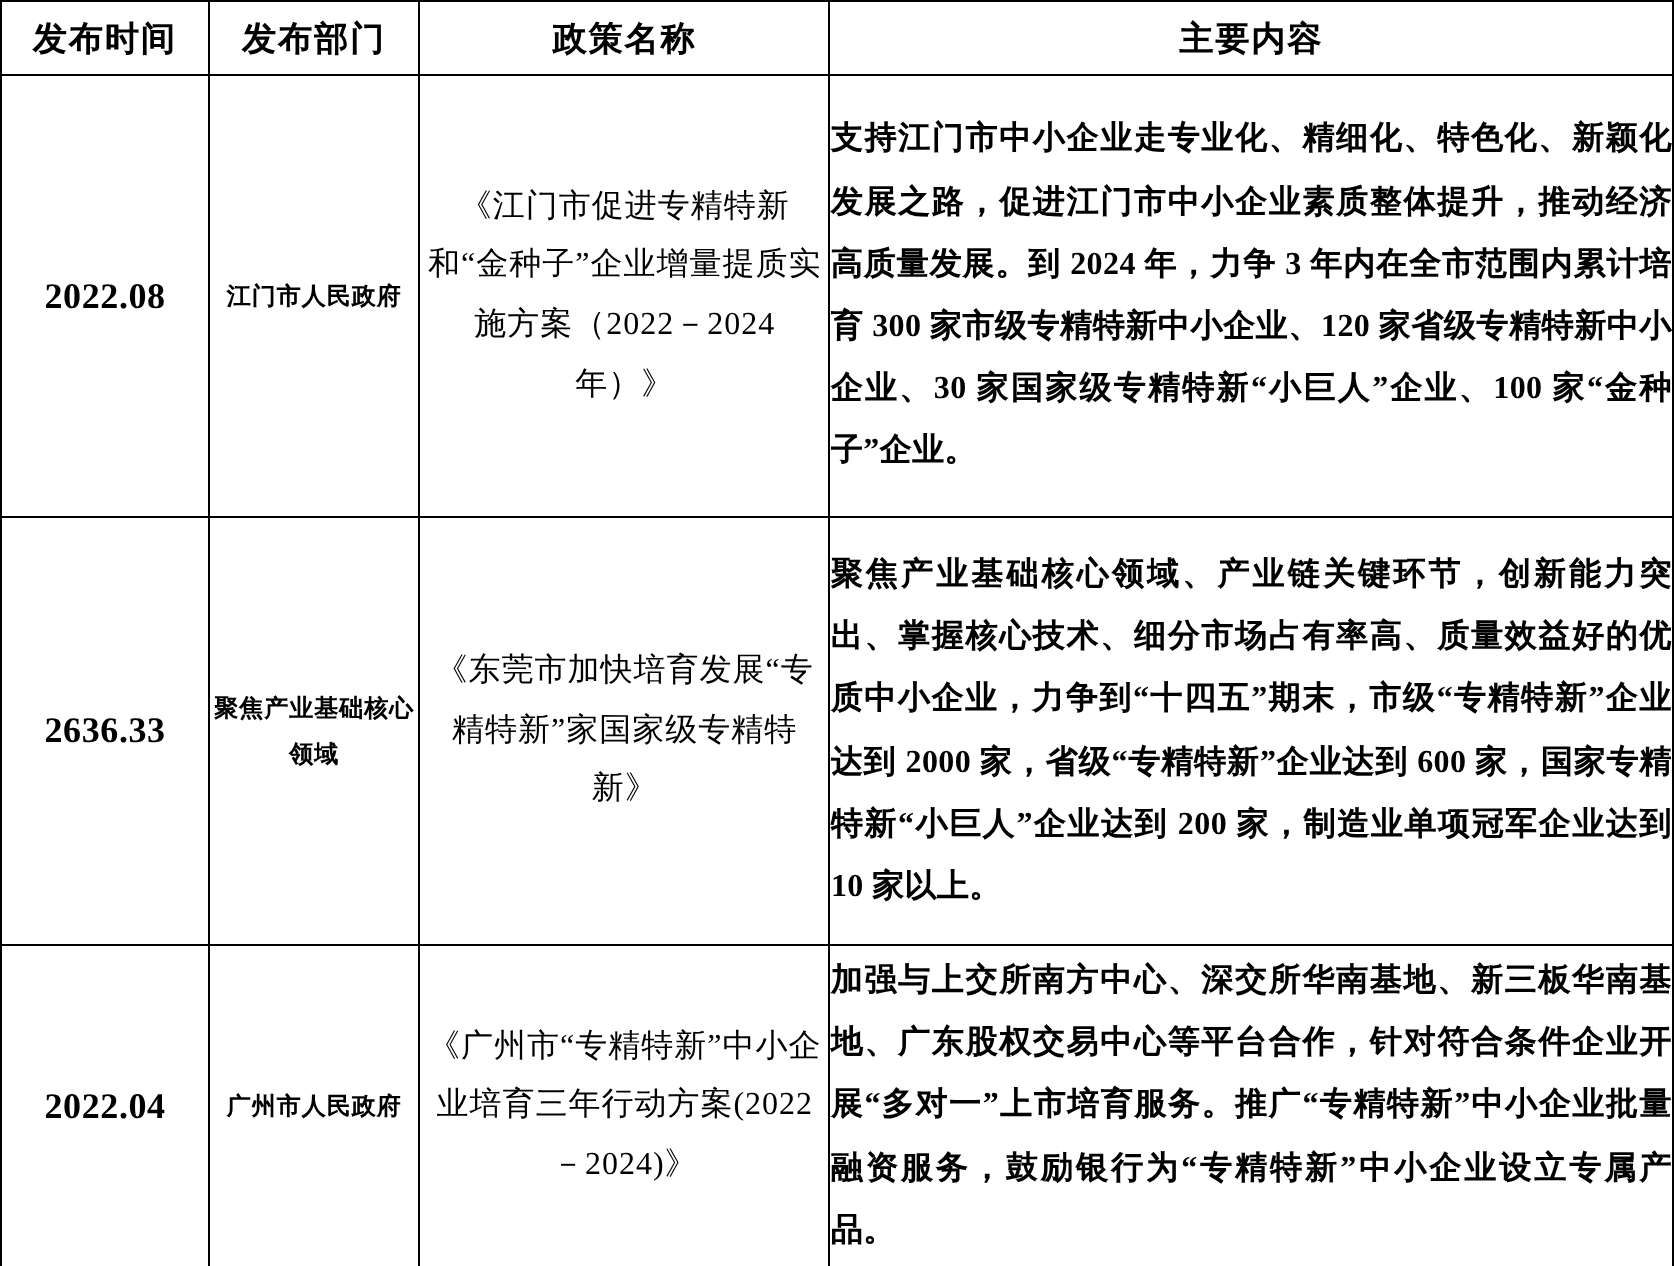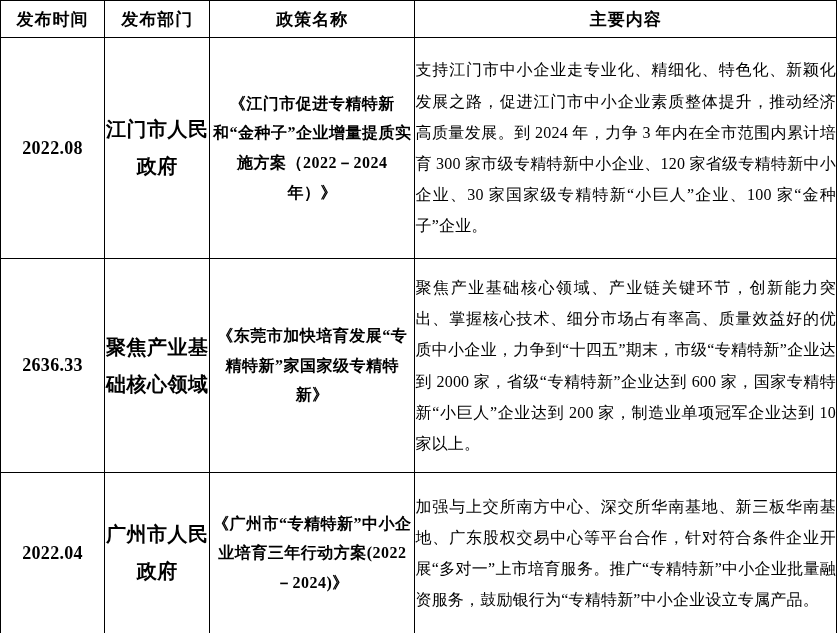--- a/index.html
+++ b/index.html
@@ -37,39 +37,39 @@
     letter-spacing: 1px;
   }
   td.cell-date {
     text-align: center;
     font-size: 18px;
     font-weight: bold;
     letter-spacing: 0.3px;
   }
   td.cell-dept {
     text-align: center;
-    font-size: 20px;
+    font-size: 12px;
     font-weight: bold;
     line-height: 1.85;
     padding: 0 8px;
     letter-spacing: 0.5px;
   }
   td.cell-name {
     text-align: center;
     font-size: 16px;
-    font-weight: bold;
+    font-weight: normal;
     line-height: 1.85;
     padding: 0 12px;
     letter-spacing: 0.5px;
   }
   td.cell-detail {
     text-align: justify;
     text-align-last: left;
     font-size: 16px;
-    font-weight: normal;
+    font-weight: bold;
     line-height: 1.95;
     padding: 6px 10px 6px 10px;
     letter-spacing: 0.2px;
   }
   .row-1 td { height: 220px; }
   .row-2 td { height: 213px; }
   .row-3 td { height: 160px; margin-top: 43px; }
 </style>
 </head>
 <body>

